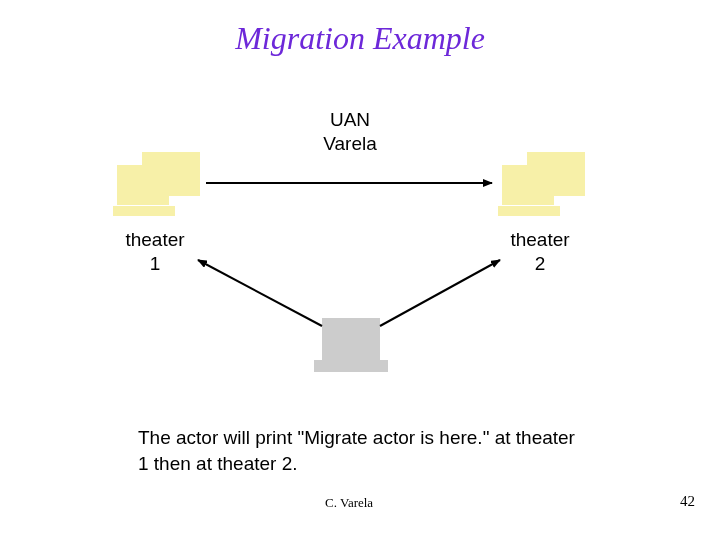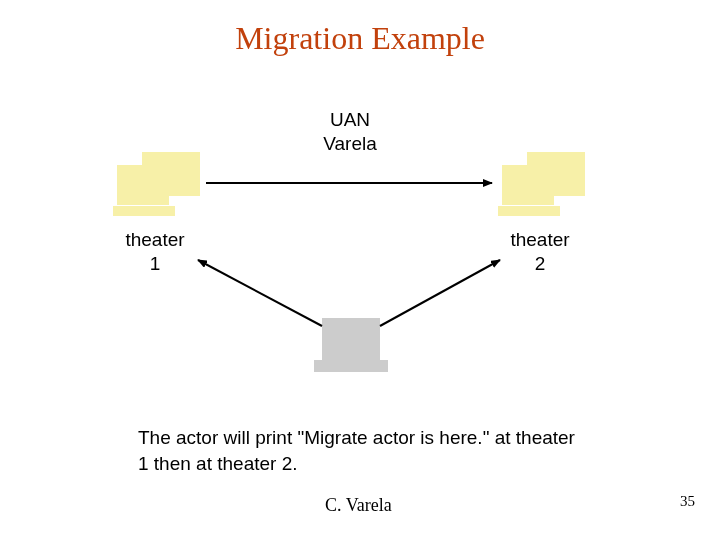--- a/index.html
+++ b/index.html
@@ -1,20 +1,20 @@
 <!DOCTYPE html>
 <html><head>
 <meta charset="utf-8">
 <style>
   html,body{margin:0;padding:0;width:720px;height:540px;background:#fff;font-family:"Times New Roman",Times,serif;color:#000;}
   .slide{position:relative;width:720px;height:540px;}
-  .title{position:absolute;top:20px;left:0;width:100%;text-align:center;font-size:32px;color:#c2410c;}
+  .title{position:absolute;top:20px;left:0;width:100%;text-align:center;font-size:32px;color:#6d28d9;font-style:italic;}
   .lbl{position:absolute;font-family:Verdana,Geneva,sans-serif;font-size:19px;text-align:center;line-height:1.25;}
   .caption{position:absolute;font-family:Verdana,Geneva,sans-serif;font-size:19px;line-height:1.35;}
-  .footer-author{position:absolute;font-family:"Times New Roman",serif;font-size:18px;}
+  .footer-author{position:absolute;font-family:"Times New Roman",serif;font-size:13px;}
   .footer-page{position:absolute;font-family:"Times New Roman",serif;font-size:15px;}
   svg{position:absolute;top:0;left:0;}
 </style>
 </head>
 <body>
 
 <div class="slide">
 
   <div class="title">Migration Example</div>
 
@@ -55,15 +55,15 @@
   <div class="lbl" style="left:110px;top:228px;width:90px;white-space:pre-line;">theater
 1</div>
 
   <div class="lbl" style="left:495px;top:228px;width:90px;white-space:pre-line;">theater
 2</div>
 
   <div class="caption" style="left:138px;top:425px;width:440px;">The actor will print "Migrate actor is here." at theater 1 then at theater 2.</div>
 
   <div class="footer-author" style="left:325px;top:495px;">C. Varela</div>
 
-  <div class="footer-page" style="left:680px;top:493px;">35</div>
+  <div class="footer-page" style="left:680px;top:493px;">42</div>
 
 </div>
 
 </body></html>

